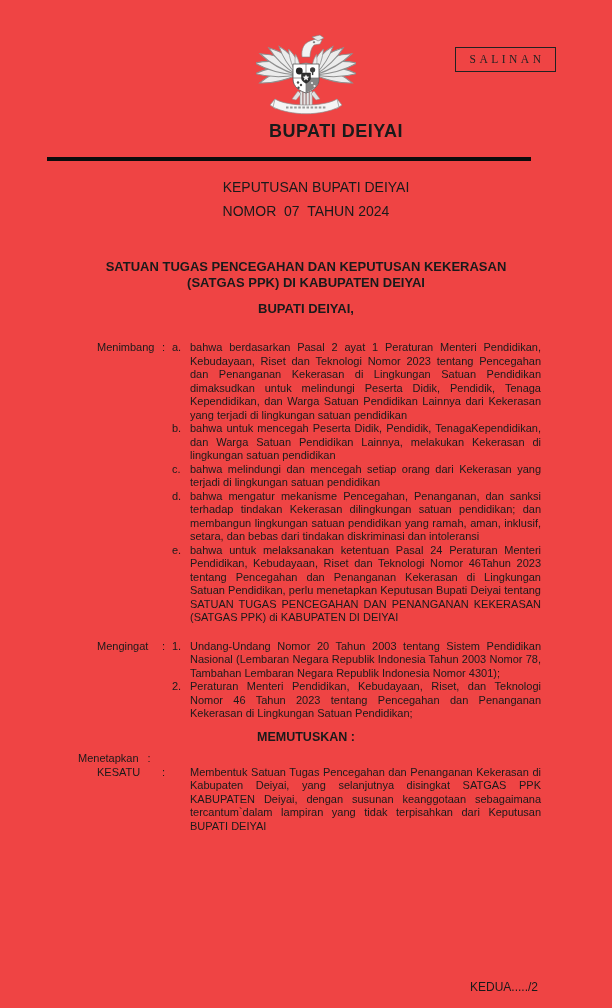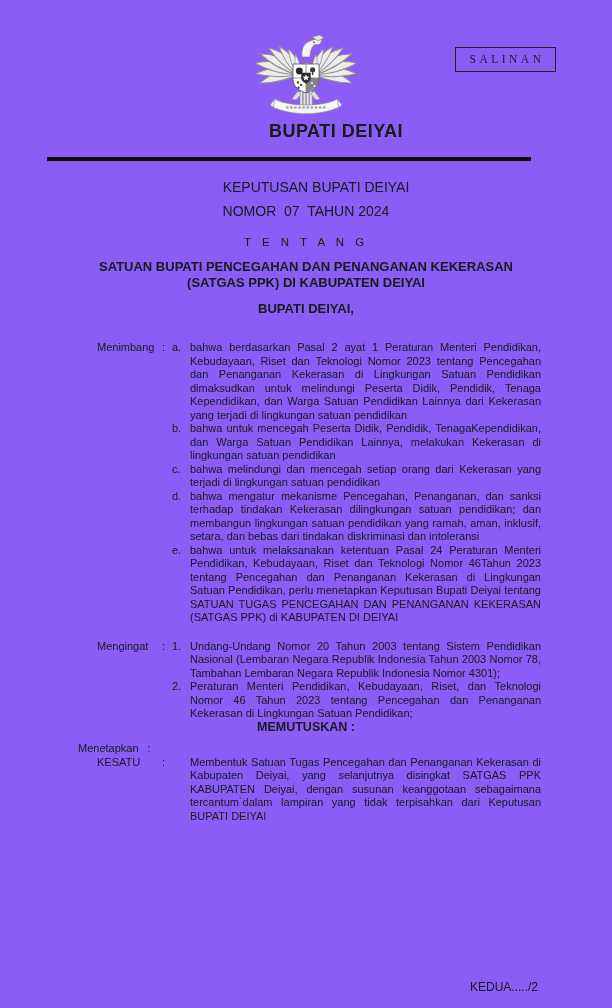--- a/index.html
+++ b/index.html
@@ -1,19 +1,19 @@
 <!DOCTYPE html>
 <html><head>
 <meta charset="utf-8">
 <style>
   html,body{margin:0;padding:0;background:#ffffff;}
   .page{
     position:relative;
     width:612px;height:1008px;
-    background:#8b5cf6;
+    background:#ef4444;
     color:#1a1a1a;
     font-family:"Liberation Sans", sans-serif;
     font-size:11px;
     line-height:13.5px;
     overflow:hidden;
   }
   
   .salinan-box{
     position:absolute;top:47px;left:455px;width:96px;height:23px;
     border:1px solid #222;
@@ -44,21 +44,21 @@
   .side{flex:0 0 94px;display:flex;}
   .side .label{flex:1;padding-left:19px;}
   .side .colon{width:10px;}
   .side-inline{flex:0 0 94px;display:flex;}
   .side-inline .label{margin-right:9px;}
   .items{flex:1;min-width:0;}
   .item{display:flex;align-items:flex-start;}
   .marker{flex:0 0 18px;}
   .itext{flex:1;text-align:justify;min-width:0;}
   .gap-mengingat{margin-top:15px;}
-  .memutuskan{text-align:center;font-weight:bold;font-size:12.5px;}
+  .memutuskan{margin-top:10px;text-align:center;font-weight:bold;font-size:12.5px;}
   .menetapkan-row{margin-top:8px;}
 
   .footer-note{position:absolute;top:981px;left:470px;font-size:12px;}
 </style>
 </head>
 <body>
 
 <div class="page">
 
   <div class="salinan-box">
@@ -143,22 +143,21 @@
       </g>
       <line x1="30" y1="76.5" x2="70" y2="76.5" stroke="#9a9a9a" stroke-width="2" stroke-dasharray="2.5,1.6"></line>
     </svg>
   </div>
 
   <div class="office-title">BUPATI DEIYAI</div>
   <div class="header-rule"></div>
 
   <div class="center-line kep1">KEPUTUSAN BUPATI DEIYAI</div>
   <div class="center-line kep2">NOMOR  07  TAHUN 2024</div>
-  <div class="center-line tentang">T E N T A N G</div>
-  <div class="center-line subject1">SATUAN BUPATI PENCEGAHAN DAN PENANGANAN KEKERASAN</div>
+  <div class="center-line subject1">SATUAN TUGAS PENCEGAHAN DAN KEPUTUSAN KEKERASAN</div>
   <div class="center-line subject2">(SATGAS PPK) DI KABUPATEN DEIYAI</div>
   <div class="center-line issuer">BUPATI DEIYAI,</div>
 
   <div class="body-flow">
 
     <div class="section">
       <div class="side">
         <span class="label">Menimbang</span>
         <span class="colon">:</span>
       </div>

